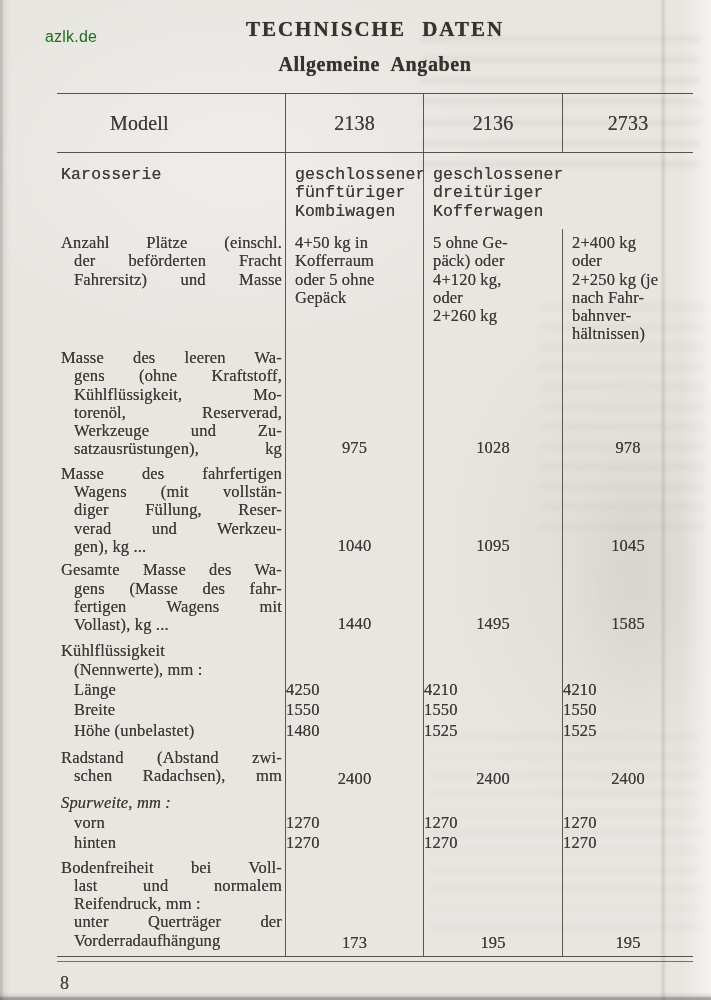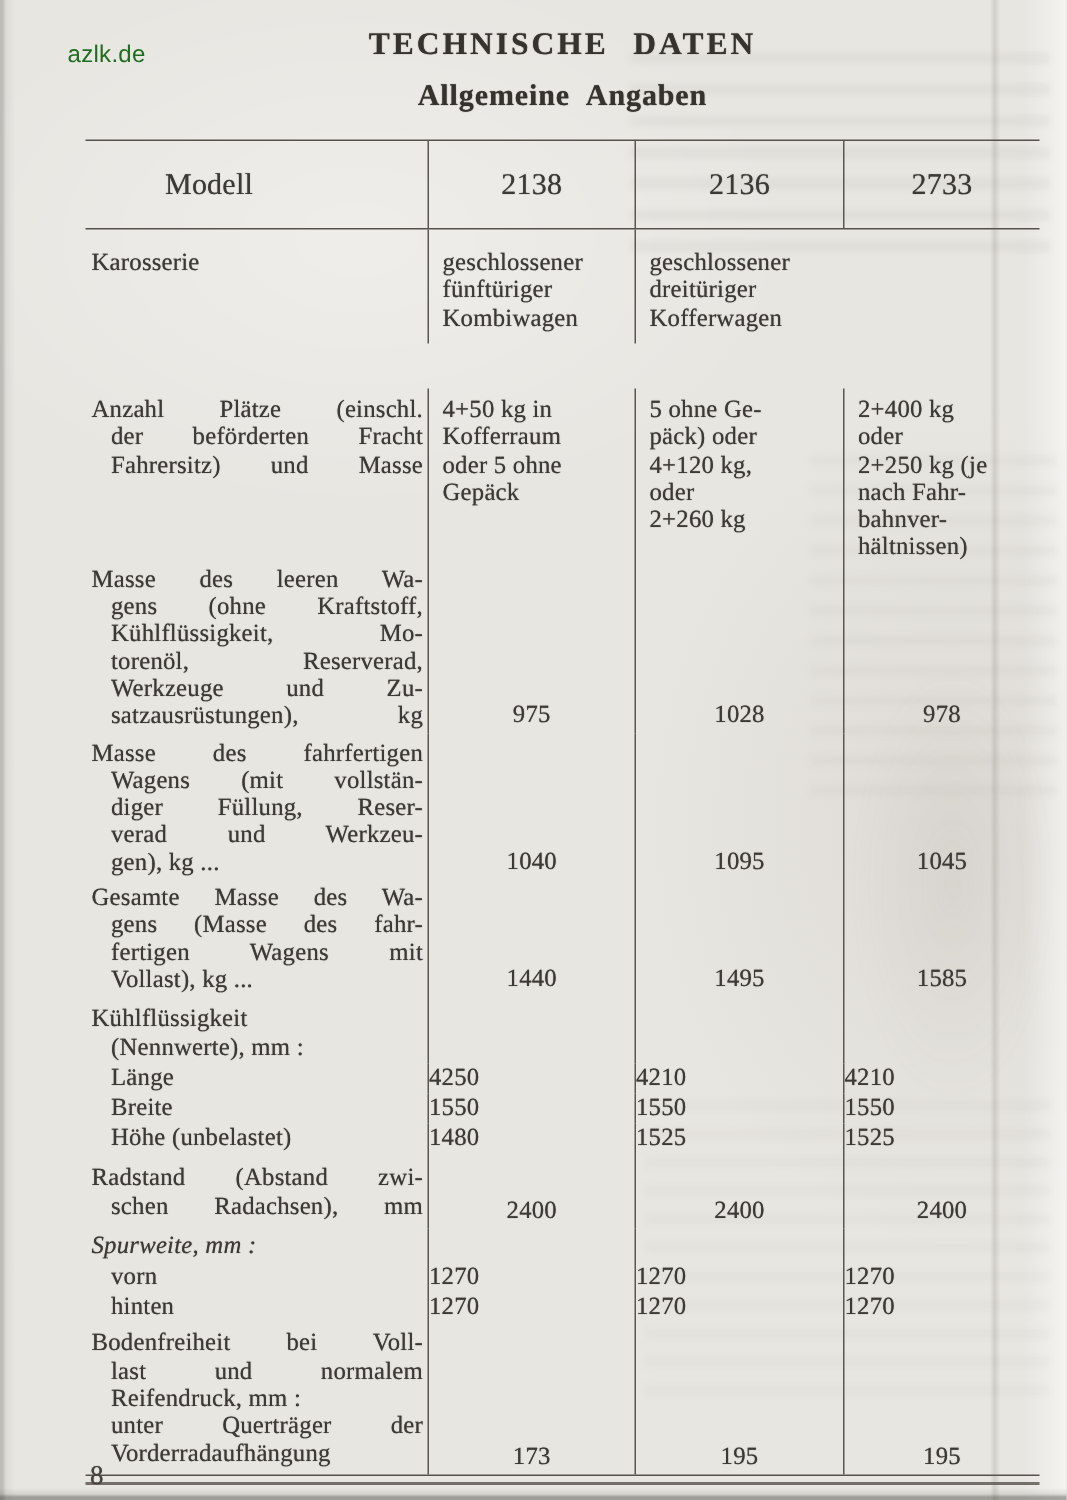--- a/index.html
+++ b/index.html
@@ -68,24 +68,24 @@
   .hc.modell{justify-content:flex-start;padding-left:53px;}
 
   .lbl{padding:0 3px 2px 4px;}
   .ln{display:block;}
   .ind{padding-left:13px;}
   .j{text-align:justify;text-align-last:justify;}
   .vtxt{white-space:pre-line;padding-left:9px;padding-right:4px;}
   .vnum{display:flex;align-items:flex-end;justify-content:center;padding-bottom:3px;}
   .subnum{}
 
-  .r-karosserie{min-height:76px;}
+  .r-karosserie{min-height:76px;font-family:Liberation Mono, monospace;}
   .r-karosserie .lbl,.r-karosserie .vtxt{padding-top:13px;}
   .r-plaetze{min-height:117px;}
-  .r-plaetze .lbl,.r-plaetze .vtxt{padding-top:5px;margin-top:30px;}
+  .r-plaetze .lbl,.r-plaetze .vtxt{padding-top:5px;}
   .r-leer{min-height:110px;}
   .r-leer .lbl{padding-top:3px;}
   .r-fahr{min-height:97px;}
   .r-fahr .lbl{padding-top:4px;}
   .r-gesamt{min-height:76px;}
   .r-gesamt .lbl{padding-top:3px;}
   .r-aussenh{min-height:44px;}
   .r-aussenh .lbl{padding-top:6px;}
   .r-sub{min-height:19.5px;}
   .r-hoehe{min-height:21px;}

